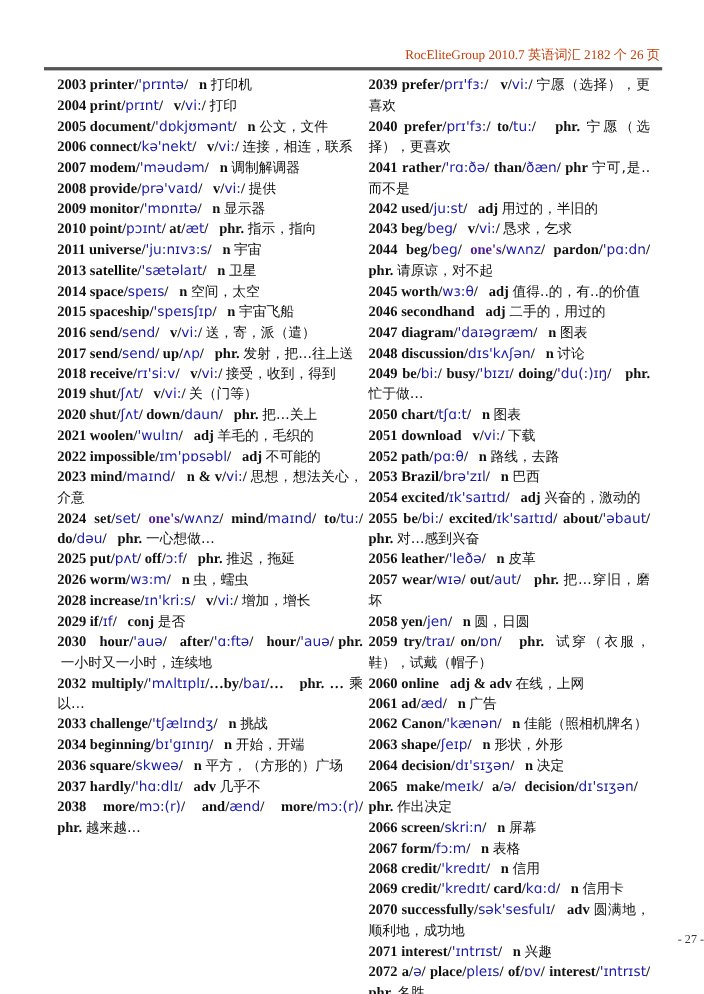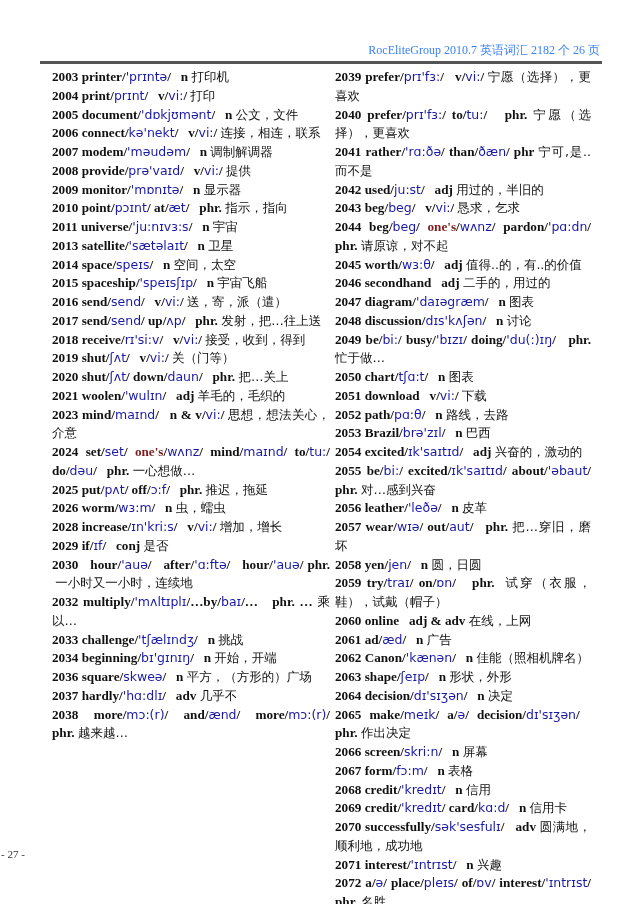--- a/index.html
+++ b/index.html
@@ -1,28 +1,28 @@
 <!DOCTYPE html>
 <html><head>
 <meta charset="utf-8">
 <style>
   html, body { margin:0; padding:0; background:#ffffff; }
   body { width:640px; height:904px; position:relative; overflow:hidden;
          font-family:"Liberation Serif","DejaVu Serif",serif; color:#111; }
   .header { position:absolute; left:40px; right:40px; top:42px; text-align:right;
-            font-size:12px; color:#3b82f6; }
+            font-size:12px; color:#c2410c; }
   .rule { position:absolute; left:40px; right:38px; top:61px; height:3px; background:#555; }
   .col { position:absolute; top:68px; width:278px; font-size:13.2px; line-height:18.75px; }
   .col.left { left:52px; }
   .col.right { left:335px; width:256px; }
   .entry { font-weight:bold; text-align:justify; }
   .entry .zh { font-weight:normal; font-family:"DejaVu Sans",sans-serif; font-size:12.5px; }
   .ph { color:#1a1aa8; font-family:"DejaVu Sans",sans-serif; font-weight:normal; font-size:12.5px; }
-  .ones { color:#7f1d1d; }
-  .footer { position:absolute; left:1px; right:0; top:848px; text-align:left; font-size:11px; color:#333; }
+  .ones { color:#4c1d95; }
+  .footer { position:absolute; left:1px; right:0; top:848px; text-align:right; font-size:11px; color:#333; }
 </style>
 </head>
 <body>
 
 <div class="header">RocEliteGroup 2010.7   英语词汇 2182 个  26 页</div>
 <div class="rule"></div>
 
 <div class="col left">
     <div class="entry">2003 printer/<span class="ph">'prɪntə</span>/ &nbsp; n <span class="zh">打印机</span></div>
     <div class="entry">2004 print/<span class="ph">prɪnt</span>/ &nbsp; v/<span class="ph">vi:</span>/ <span class="zh">打印</span></div>
@@ -35,20 +35,21 @@
     <div class="entry">2011 universe/<span class="ph">'ju:nɪvɜ:s</span>/ &nbsp; n <span class="zh">宇宙</span></div>
     <div class="entry">2013 satellite/<span class="ph">'sætəlaɪt</span>/ &nbsp; n <span class="zh">卫星</span></div>
     <div class="entry">2014 space/<span class="ph">speɪs</span>/ &nbsp; n <span class="zh">空间，太空</span></div>
     <div class="entry">2015 spaceship/<span class="ph">'speɪsʃɪp</span>/ &nbsp; n <span class="zh">宇宙飞船</span></div>
     <div class="entry">2016 send/<span class="ph">send</span>/ &nbsp; v/<span class="ph">vi:</span>/ <span class="zh">送，寄，派（遣）</span></div>
     <div class="entry">2017 send/<span class="ph">send</span>/ up/<span class="ph">ʌp</span>/ &nbsp; phr. <span class="zh">发射，把…往上送</span></div>
     <div class="entry">2018 receive/<span class="ph">rɪ'si:v</span>/ &nbsp; v/<span class="ph">vi:</span>/ <span class="zh">接受，收到，得到</span></div>
     <div class="entry">2019 shut/<span class="ph">ʃʌt</span>/ &nbsp; v/<span class="ph">vi:</span>/ <span class="zh">关（门等）</span></div>
     <div class="entry">2020 shut/<span class="ph">ʃʌt</span>/ down/<span class="ph">daun</span>/ &nbsp; phr. <span class="zh">把…关上</span></div>
     <div class="entry">2021 woolen/<span class="ph">'wulɪn</span>/ &nbsp; adj <span class="zh">羊毛的，毛织的</span></div>
+    <div class="entry">2022 impossible/<span class="ph">ɪm'pɒsəbl</span>/ &nbsp; adj <span class="zh">不可能的</span></div>
     <div class="entry">2023 mind/<span class="ph">maɪnd</span>/ &nbsp; n &amp; v/<span class="ph">vi:</span>/ <span class="zh">思想，想法关心，介意</span></div>
     <div class="entry">2024 set/<span class="ph">set</span>/ <span class="ones">one's</span>/<span class="ph">wʌnz</span>/ mind/<span class="ph">maɪnd</span>/ to/<span class="ph">tu:</span>/ do/<span class="ph">dəu</span>/ &nbsp; phr. <span class="zh">一心想做…</span></div>
     <div class="entry">2025 put/<span class="ph">pʌt</span>/ off/<span class="ph">ɔ:f</span>/ &nbsp; phr. <span class="zh">推迟，拖延</span></div>
     <div class="entry">2026 worm/<span class="ph">wɜ:m</span>/ &nbsp; n <span class="zh">虫，蠕虫</span></div>
     <div class="entry">2028 increase/<span class="ph">ɪn'kri:s</span>/ &nbsp; v/<span class="ph">vi:</span>/ <span class="zh">增加，增长</span></div>
     <div class="entry">2029 if/<span class="ph">ɪf</span>/ &nbsp; conj <span class="zh">是否</span></div>
     <div class="entry">2030 &nbsp; hour/<span class="ph">'auə</span>/ &nbsp; after/<span class="ph">'ɑ:ftə</span>/ &nbsp; hour/<span class="ph">'auə</span>/ phr. &nbsp;<span class="zh">一小时又一小时，连续地</span></div>
     <div class="entry">2032 multiply/<span class="ph">'mʌltɪplɪ</span>/…by/<span class="ph">baɪ</span>/… &nbsp; phr. … <span class="zh">乘以…</span></div>
     <div class="entry">2033 challenge/<span class="ph">'tʃælɪndʒ</span>/ &nbsp; n <span class="zh">挑战</span></div>
     <div class="entry">2034 beginning/<span class="ph">bɪ'gɪnɪŋ</span>/ &nbsp; n <span class="zh">开始，开端</span></div>

